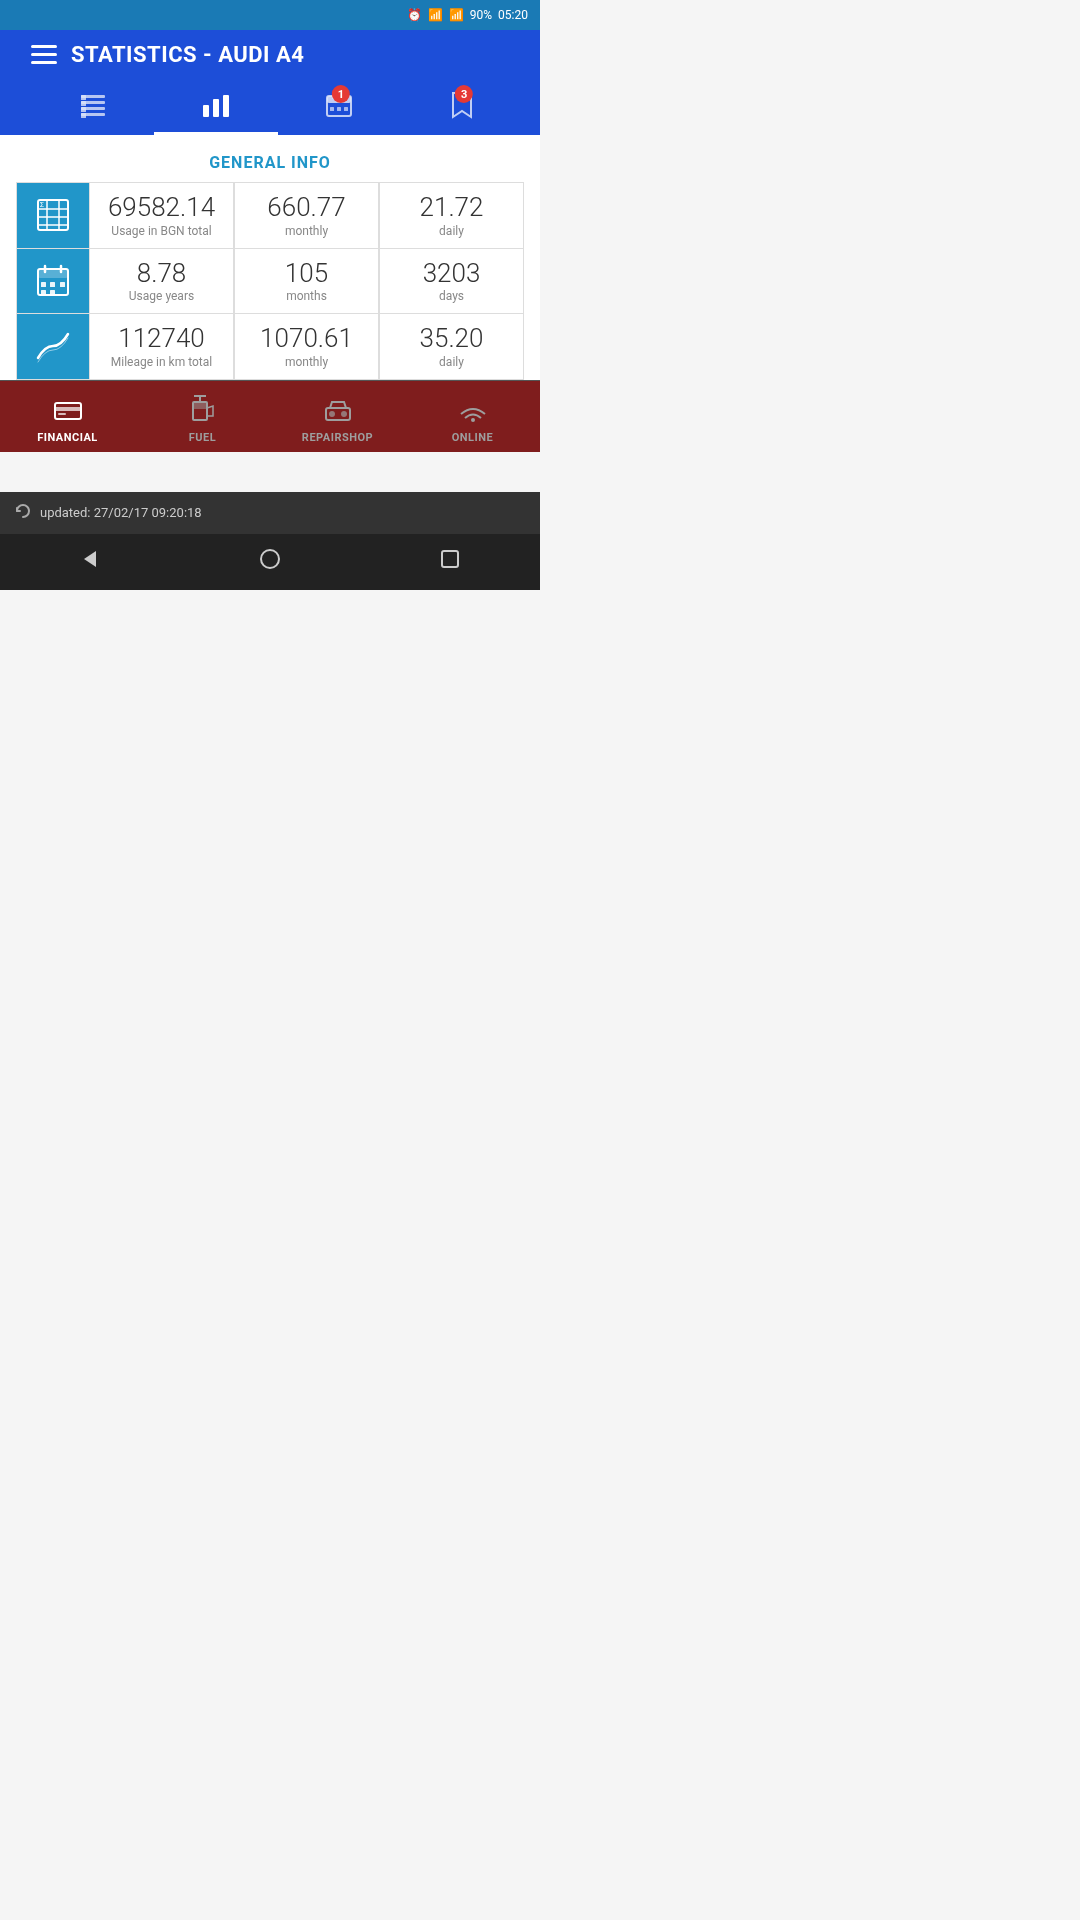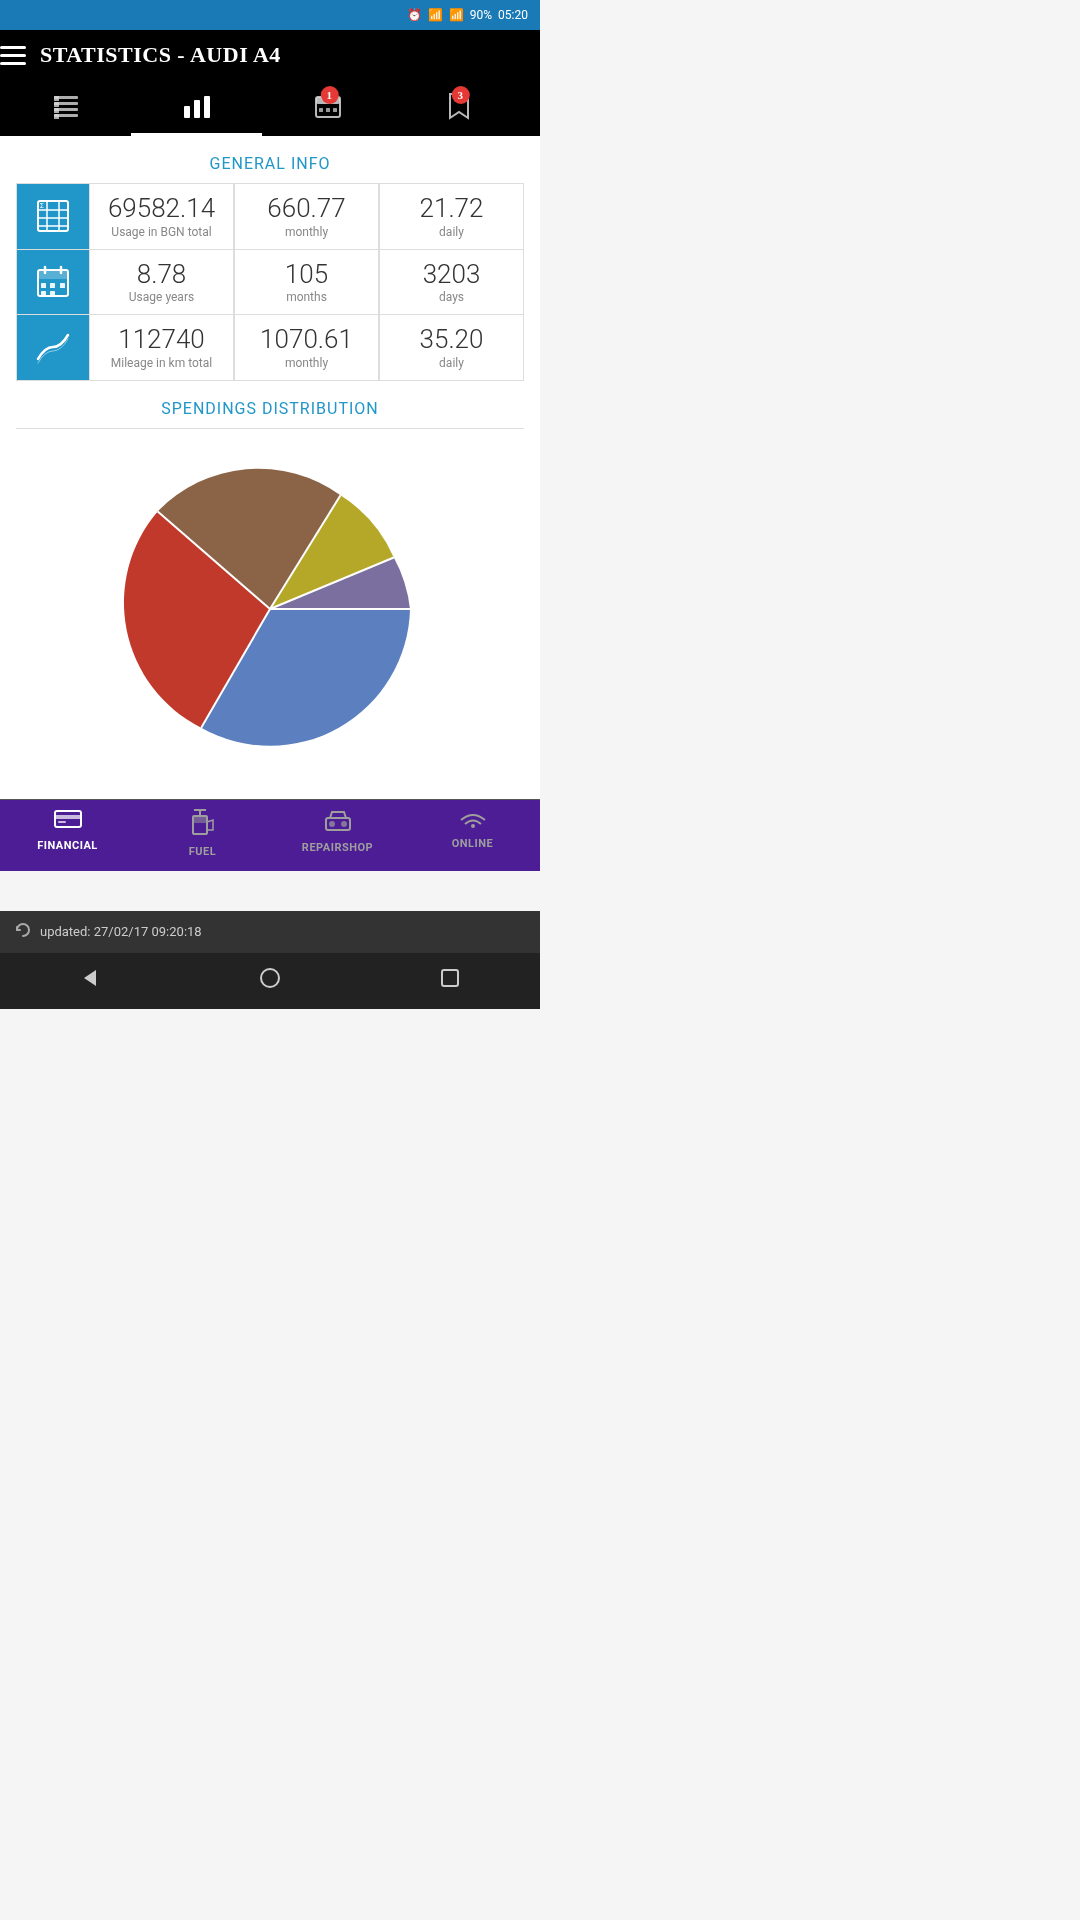--- a/index.html
+++ b/index.html
@@ -25,23 +25,22 @@
     .status-icons {
       display: flex;
       align-items: center;
       gap: 6px;
       color: white;
       font-size: 12px;
     }
 
     
     .header {
-      background: #000000;
-      padding: 12px 16px 0 0;
-      font-family: Liberation Serif, serif;
+      background: #1d4ed8;
+      padding: 12px 16px 0 31px;
     }
     .header-title-row {
       display: flex;
       align-items: center;
       gap: 14px;
       padding-bottom: 14px;
     }
     .hamburger {
       display: flex;
       flex-direction: column;
@@ -111,21 +110,21 @@
     
     .content {
       background: white;
     }
 
     
     .section-header {
       text-align: center;
       color: #2196C9;
       font-size: 16px;
-      font-weight: normal;
+      font-weight: bold;
       letter-spacing: 1px;
       padding: 18px 0 10px 0;
     }
 
     
     .stats-grid {
       border: 1px solid #ddd;
       margin: 0 16px;
       border-collapse: collapse;
       width: calc(100% - 32px);
@@ -180,24 +179,24 @@
     }
     .pie-container {
       display: flex;
       justify-content: center;
       align-items: center;
       padding: 20px 0 10px 0;
     }
 
     
     .bottom-nav {
-      background: #4c1d95;
+      background: #7f1d1d;
       display: flex;
       justify-content: space-around;
-      align-items: flex-start;
+      align-items: flex-end;
       height: 72px;
       border-top: 1px solid #555;
     }
     .nav-item {
       flex: 1;
       display: flex;
       flex-direction: column;
       align-items: center;
       justify-content: center;
       gap: 4px;
@@ -412,44 +411,20 @@
           <span class="stats-label">monthly</span>
         </div>
         <div class="stats-data-cell">
           <span class="stats-value">35.20</span>
           <span class="stats-label">daily</span>
         </div>
       </div>
     </div>
   </div>
 
-  <div class="pie-section">
-    <div class="section-header">SPENDINGS DISTRIBUTION</div>
-    <div class="divider"></div>
-    <div class="pie-container">
-      <svg width="320" height="320" viewBox="0 0 320 320">
-
-        <path d="M160,160 L300,160 A140,140 0 0,1 91.2,278.7 Z" fill="#5b7fbf"></path>
-
-        <path d="M160,160 L91.2,278.7 A140,140 0 0,1 47.7,62.4 Z" fill="#c0392b"></path>
-
-        <path d="M160,160 L47.7,62.4 A140,140 0 0,1 230.5,46.3 Z" fill="#8B6347"></path>
-
-        <path d="M160,160 L230.5,46.3 A140,140 0 0,1 283.8,108.5 Z" fill="#b5a828"></path>
-
-        <path d="M160,160 L283.8,108.5 A140,140 0 0,1 300,160 Z" fill="#7b6fa0"></path>
-
-        <line x1="160" y1="160" x2="300" y2="160" stroke="white" stroke-width="2"></line>
-        <line x1="160" y1="160" x2="91.2" y2="278.7" stroke="white" stroke-width="2"></line>
-        <line x1="160" y1="160" x2="47.7" y2="62.4" stroke="white" stroke-width="2"></line>
-        <line x1="160" y1="160" x2="230.5" y2="46.3" stroke="white" stroke-width="2"></line>
-        <line x1="160" y1="160" x2="283.8" y2="108.5" stroke="white" stroke-width="2"></line>
-      </svg>
-    </div>
-  </div>
 
 </div>
 
 <div class="bottom-nav">
   <div class="nav-item active">
     <span class="nav-icon">
       <svg width="28" height="22" viewBox="0 0 28 22" fill="none">
         <rect x="1" y="3" width="26" height="16" rx="2" stroke="white" stroke-width="2" fill="none"></rect>
         <rect x="1" y="7" width="26" height="4" fill="white" opacity="0.7"></rect>
         <rect x="4" y="13" width="8" height="2" rx="1" fill="white" opacity="0.7"></rect>

